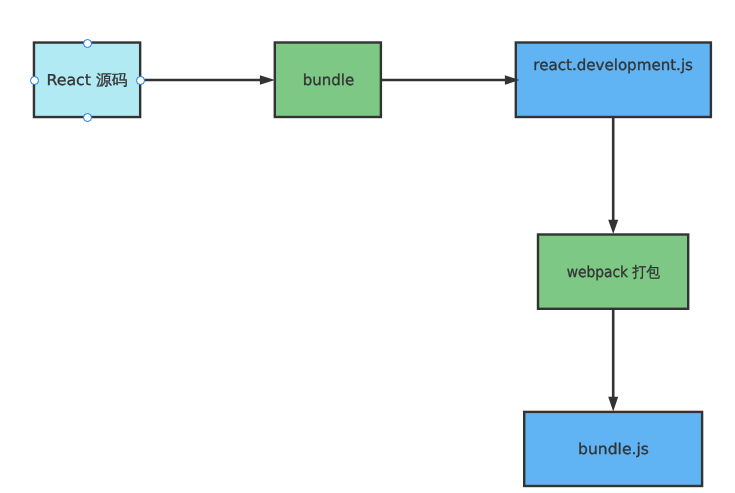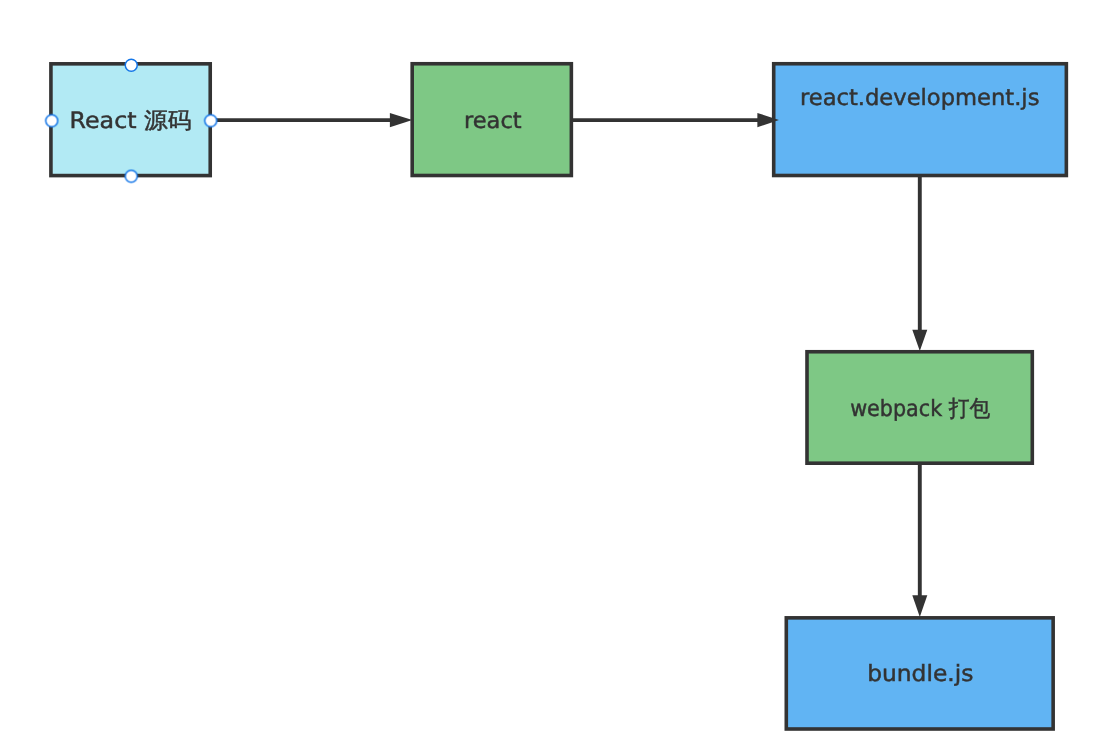--- a/index.html
+++ b/index.html
@@ -65,21 +65,21 @@
     <g>
       <line x1="613.2" y1="309" x2="613.2" y2="398" stroke="#333333" stroke-width="2.6"></line>
       <path d="M 608.2 396.8 L 618.2 396.8 L 613.2 411.4 Z" fill="#333333"></path>
     </g>
   </svg>
 
   <div class="node-label-box" id="label-react-source">
     <span class="node-label">React 源码</span>
   </div>
   <div class="node-label-box" id="label-build">
-    <span class="node-label">react</span>
+    <span class="node-label">bundle</span>
   </div>
   <div class="node-label-box" id="label-react-development-js">
     <span class="node-label">react.development.js</span>
   </div>
   <div class="node-label-box" id="label-webpack-pack">
     <span class="node-label">webpack 打包</span>
   </div>
   <div class="node-label-box" id="label-bundle-js">
     <span class="node-label">bundle.js</span>
   </div>

